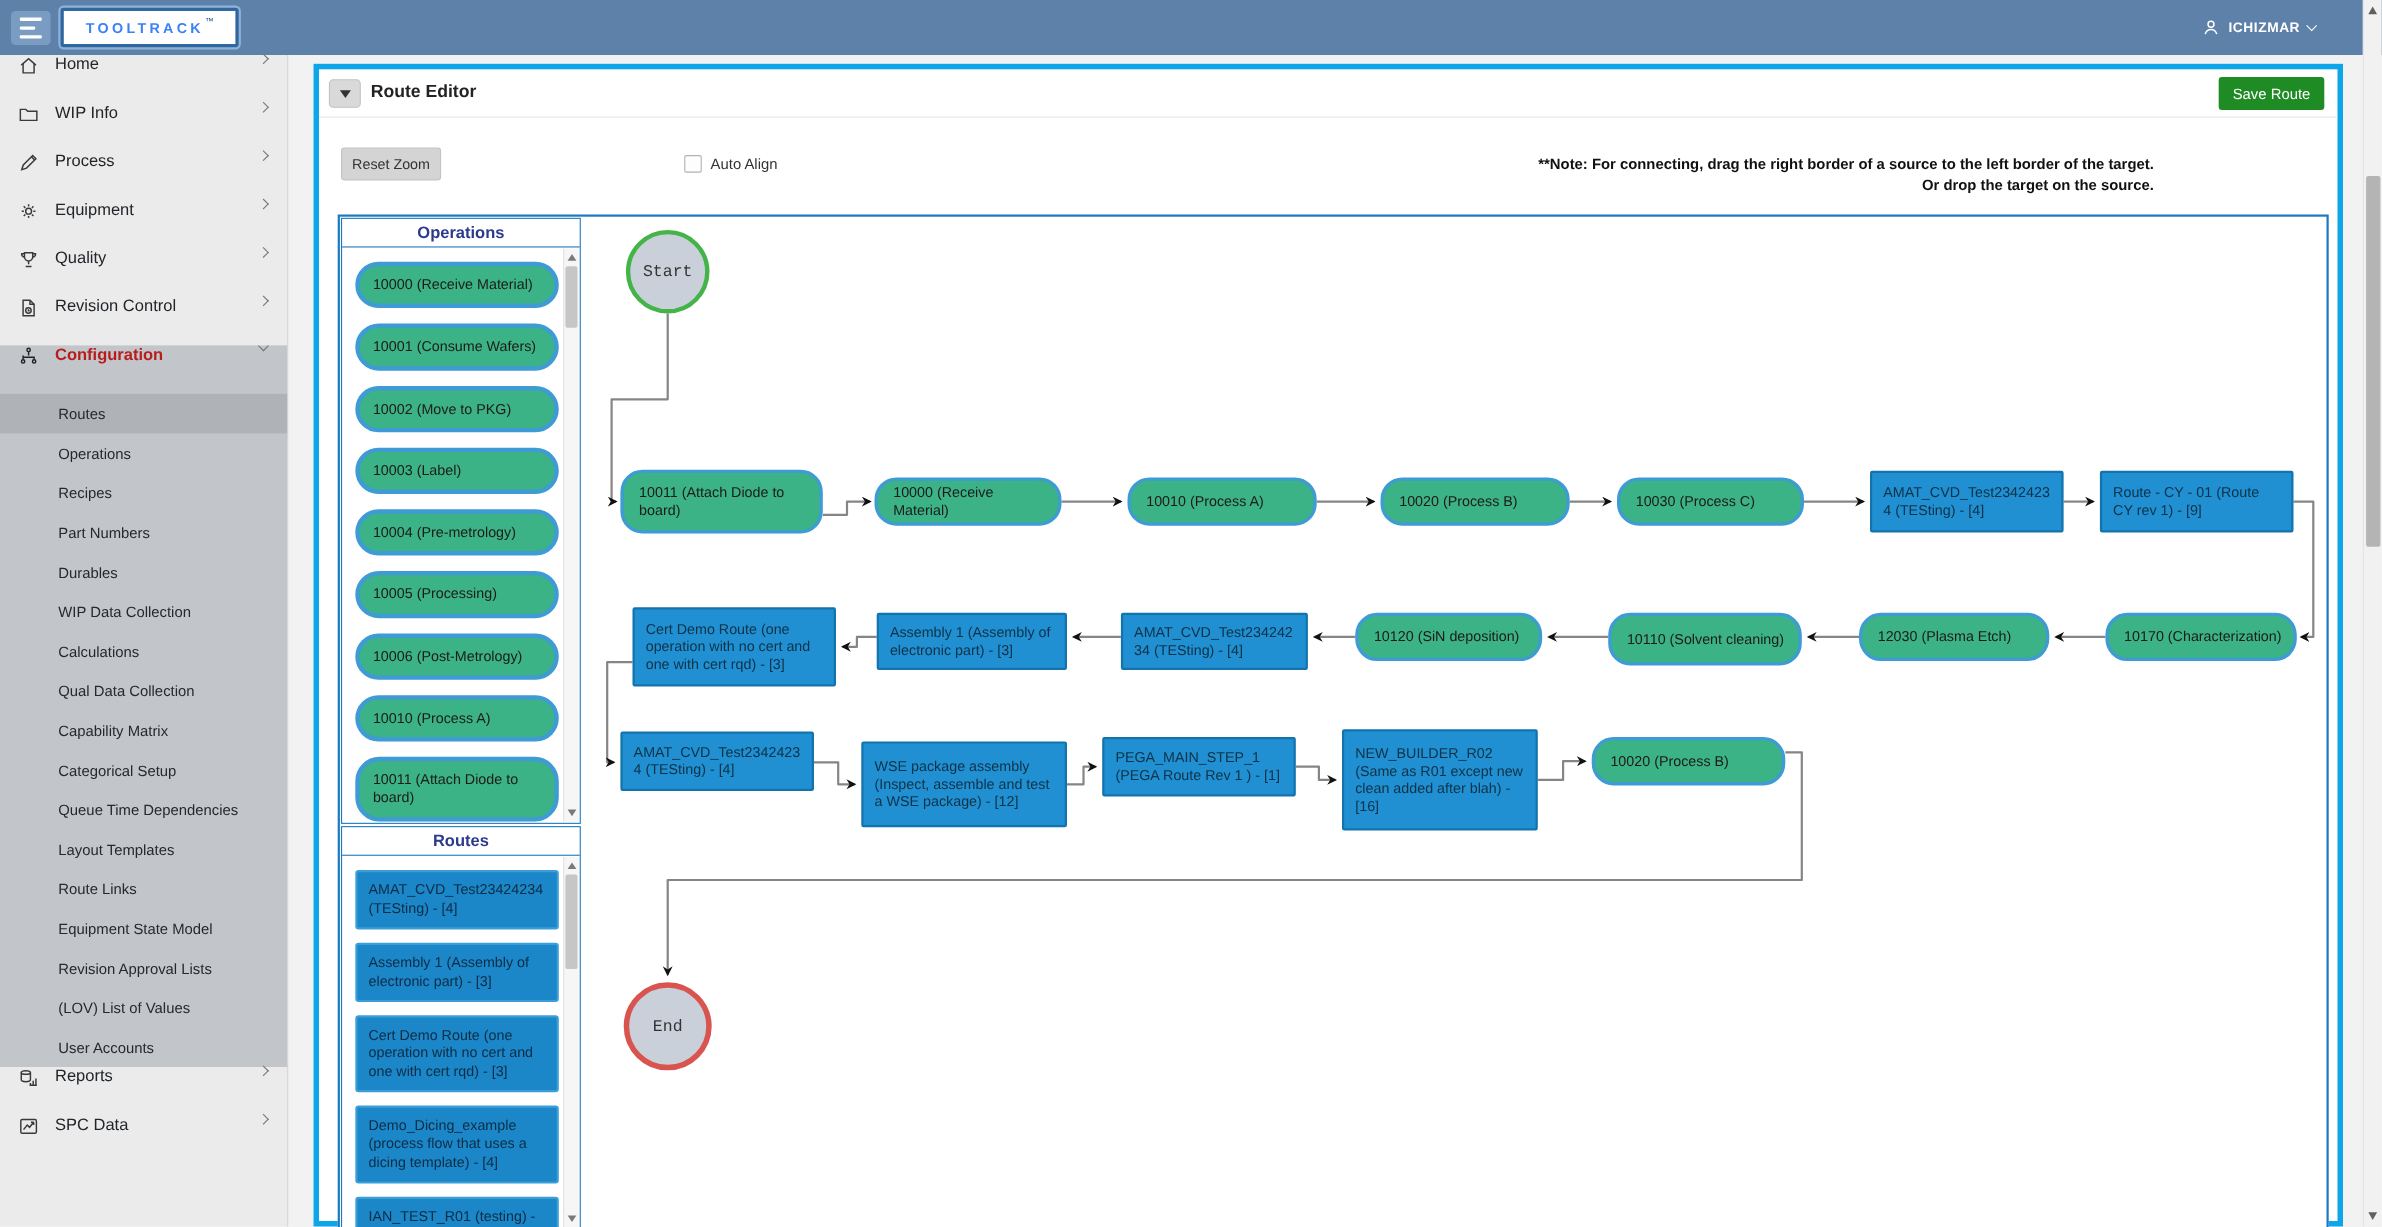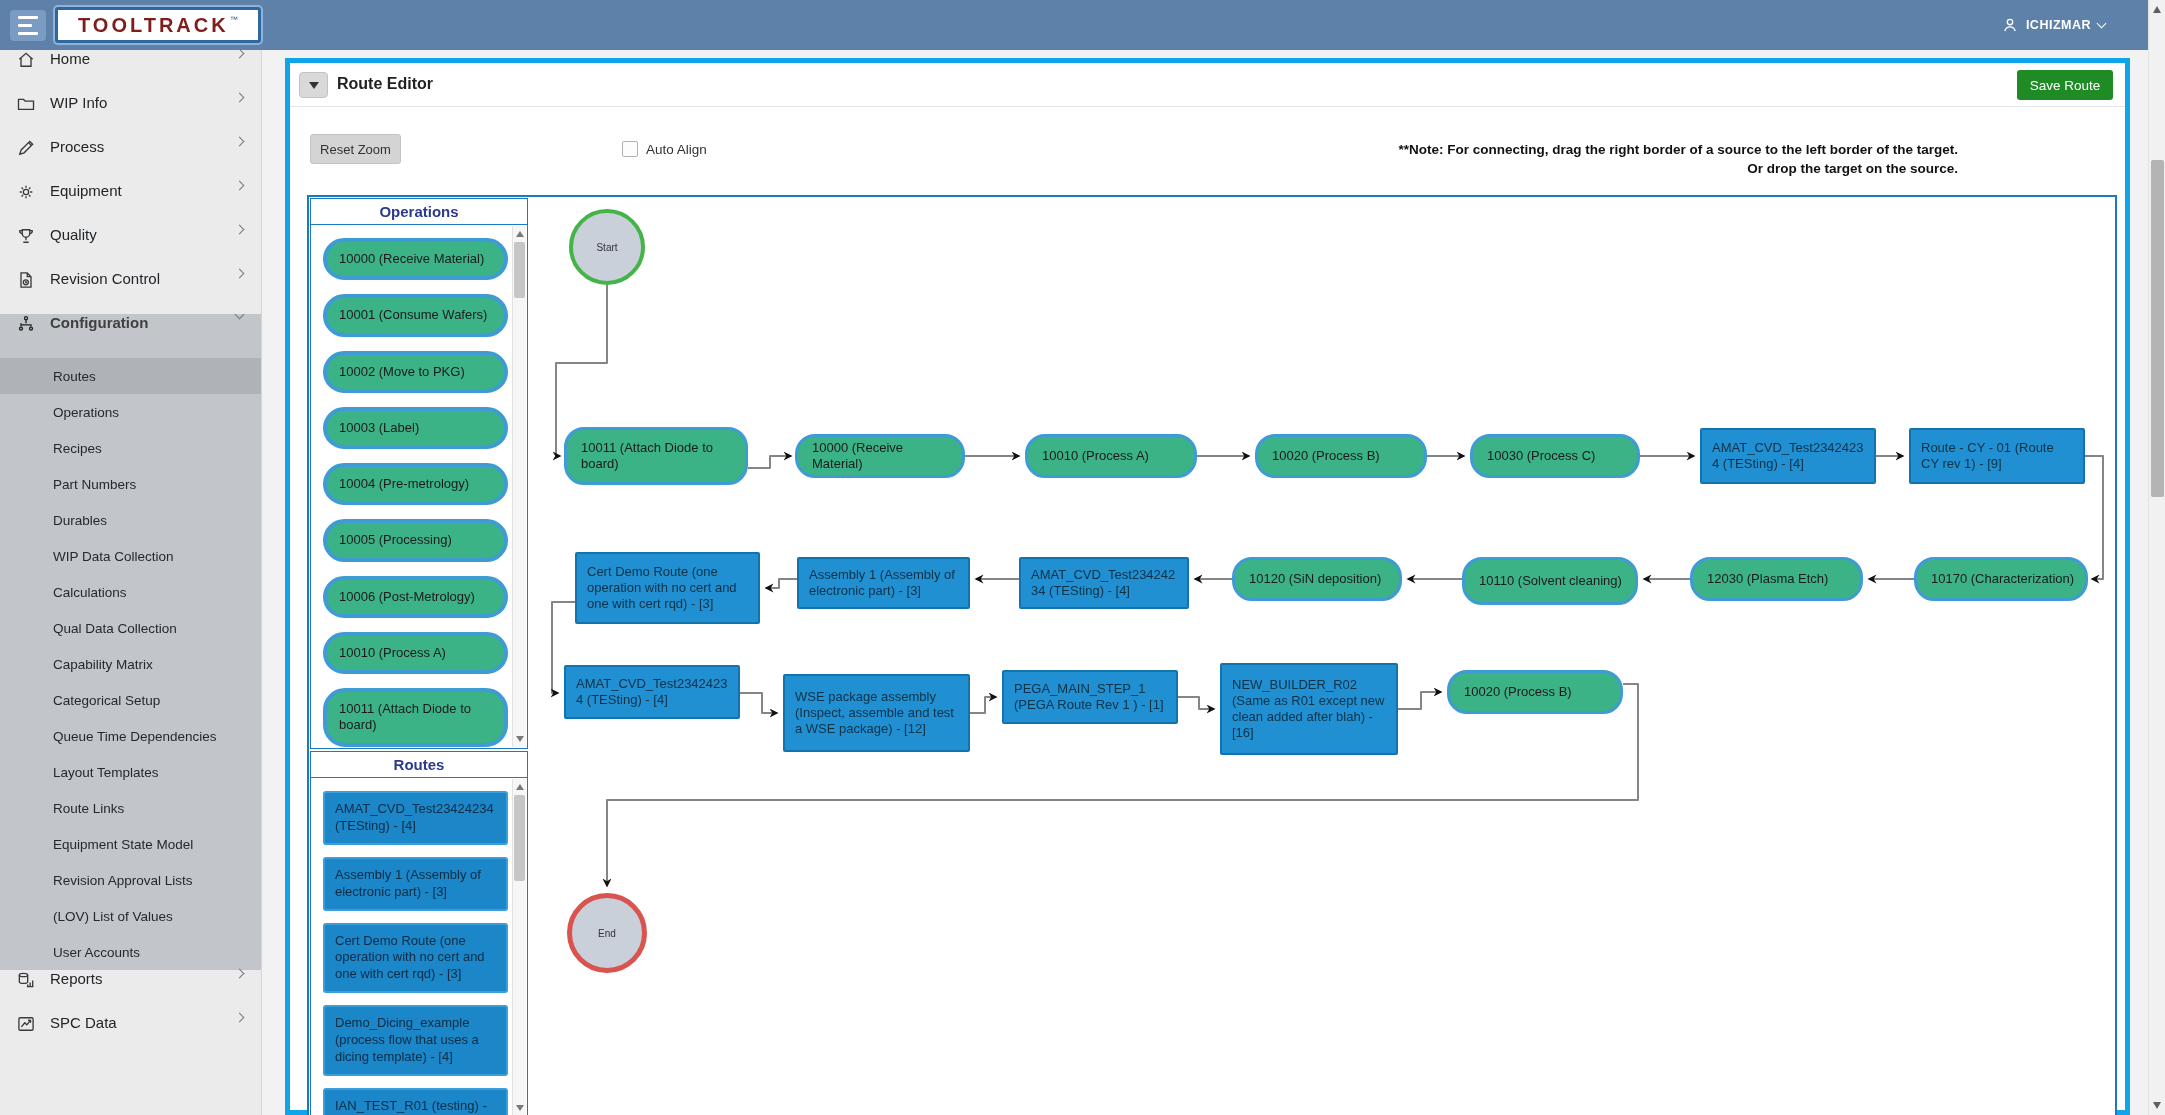--- a/index.html
+++ b/index.html
@@ -5,36 +5,36 @@
   html,body{width:2165px;height:1115px;margin:0;overflow:hidden;background:#f2f2f2;
     font-family:"Liberation Sans",sans-serif;-webkit-font-smoothing:antialiased;}
   *{box-sizing:border-box;}
 
   
   .topbar{position:absolute;left:0;top:0;width:2165px;height:50px;background:#5d81a8;display:flex;align-items:center;z-index:30;}
   .hamburger{position:absolute;left:10px;top:10px;width:36px;height:31px;background:#7b9cc2;border:none;border-radius:4px;cursor:pointer;padding:6px 8px;display:flex;flex-direction:column;justify-content:space-between;}
   .hamburger span{display:block;height:3px;background:#fff;border-radius:1px;}
   .hamburger span:nth-child(1){width:20px}.hamburger span:nth-child(2){width:14px}.hamburger span:nth-child(3){width:20px}
   .brand{position:absolute;left:55px;top:7px;height:36px;background:#fff;border:3px solid #30679f;box-shadow:0 0 0 2px #8fb3d8;border-radius:3px;display:flex;align-items:center;padding:0 20px;}
-  .brand .btxt{color:#7f1d1d;font-weight:bold;font-size:20px;letter-spacing:3px;}
+  .brand .btxt{color:#3b82f6;font-weight:bold;font-size:13px;letter-spacing:3px;}
   .brand sup{color:#1d4f8c;font-size:8px;margin-left:1px;top:-6px;position:relative;}
   .userbox{position:absolute;right:60px;top:0;height:50px;display:flex;align-items:center;gap:7px;color:#fff;cursor:pointer;}
   .userbox .uname{font-size:12.5px;font-weight:bold;letter-spacing:.5px;}
   .chev{display:inline-block;width:7px;height:7px;border-right:1.6px solid #777;border-bottom:1.6px solid #777;transform:rotate(-45deg);}
   .chev.down{transform:rotate(45deg);margin-top:-3px;}
   .chev.white{border-color:#fff;}
 
   
   .sidebar{position:absolute;left:0;top:50px;width:262px;height:1065px;background:#ebebeb;border-right:1px solid #d6d6d6;z-index:20;}
   .nav-item{height:44px;display:flex;padding:0 18px 0 16px;cursor:pointer;}
   .nav-item svg{width:20px;height:20px;margin-right:14px;flex:none;}
   .nav-item .nlabel{font-size:15px;color:#212529;flex:1;}
   .nav-item .chev{margin-left:auto;}
   .config-block{background:#c2c6ca;}
-  .config-block .nlabel{font-weight:bold;color:#404040;}
+  .config-block .nlabel{font-weight:bold;color:#b91c1c;}
   .sub-item{height:36px;display:flex;align-items:center;padding-left:53px;font-size:13.5px;color:#25292d;cursor:pointer;}
   .sub-item.selected{background:#afb3b7;}
 
   
   .card{position:absolute;left:285px;top:58px;width:1845px;height:1057px;background:#fff;border:5px solid #0ea5e9;z-index:10;}
   .card-header{position:absolute;left:0;top:0;right:0;height:44px;border-bottom:1px solid #e6e6e6;}
   .collapse-btn{position:absolute;left:9px;top:9px;width:29px;height:26px;background:#d9d9d9;border:1px solid #c2c2c2;border-radius:4px;cursor:pointer;display:flex;align-items:center;justify-content:center;}
   .tri-down{width:0;height:0;border-left:5px solid transparent;border-right:5px solid transparent;border-top:7px solid #333;}
   .page-title{position:absolute;left:47px;top:12px;margin:0;font-size:16px;font-weight:bold;color:#222;}
   .save-btn{position:absolute;right:12px;top:7px;width:96px;height:30px;background:#1f8b24;color:#fff;border:none;border-radius:3px;font-size:13.5px;cursor:pointer;font-family:inherit;}
@@ -62,21 +62,21 @@
   .vscroll .arr.up{top:5px;border-bottom:6px solid #7a7a7a;}
   .vscroll .arr.dn{bottom:5px;border-top:6px solid #7a7a7a;}
   .vscroll .thumb{position:absolute;left:1px;width:11px;background:#c6c6c6;border-radius:2px;}
   .panel.ops .thumb{top:16px;height:56px;}
   .panel.rts .thumb{top:16px;height:86px;}
 
   
   .dnode{position:absolute;z-index:3;display:flex;align-items:center;padding:4px 10px;font-size:13px;line-height:1.25;overflow-wrap:anywhere;cursor:grab;}
   .dnode.op{background:#3cb287;border:3px solid #3e9bd3;border-radius:20px;color:#1b1b1b;padding-left:14px;}
   .dnode.route{background:#2090d2;border:2px solid #1273ad;border-radius:2px;color:#0e3248;}
-  .circle{position:absolute;z-index:3;border-radius:50%;background:#c9d0da;display:flex;align-items:center;justify-content:center;font-size:10px;color:#333;cursor:grab;}
+  .circle{position:absolute;z-index:3;border-radius:50%;background:#c9d0da;display:flex;align-items:center;justify-content:center;font-size:15px;color:#333;cursor:grab;font-family:Liberation Mono, monospace;}
   .circle.start{left:260px;top:12px;width:76px;height:76px;border:4px solid #44b449;}
   .circle.end{left:258px;top:696px;width:80px;height:80px;border:5px solid #d9534f;}
 
   
   .page-scrollbar{position:absolute;right:0;top:0;width:17px;height:1115px;background:#f1f1f1;border-left:1px solid #e3e3e3;z-index:40;}
   .page-scrollbar .arr{position:absolute;left:4px;width:0;height:0;border-left:4.5px solid transparent;border-right:4.5px solid transparent;}
   .page-scrollbar .arr.up{top:6px;border-bottom:7px solid #5f5f5f;}
   .page-scrollbar .arr.dn{bottom:6px;border-top:7px solid #5f5f5f;}
   .page-scrollbar .thumb{position:absolute;left:2px;width:13px;top:160px;height:337px;background:#b4b4b4;border-radius:2px;}
 </style>

